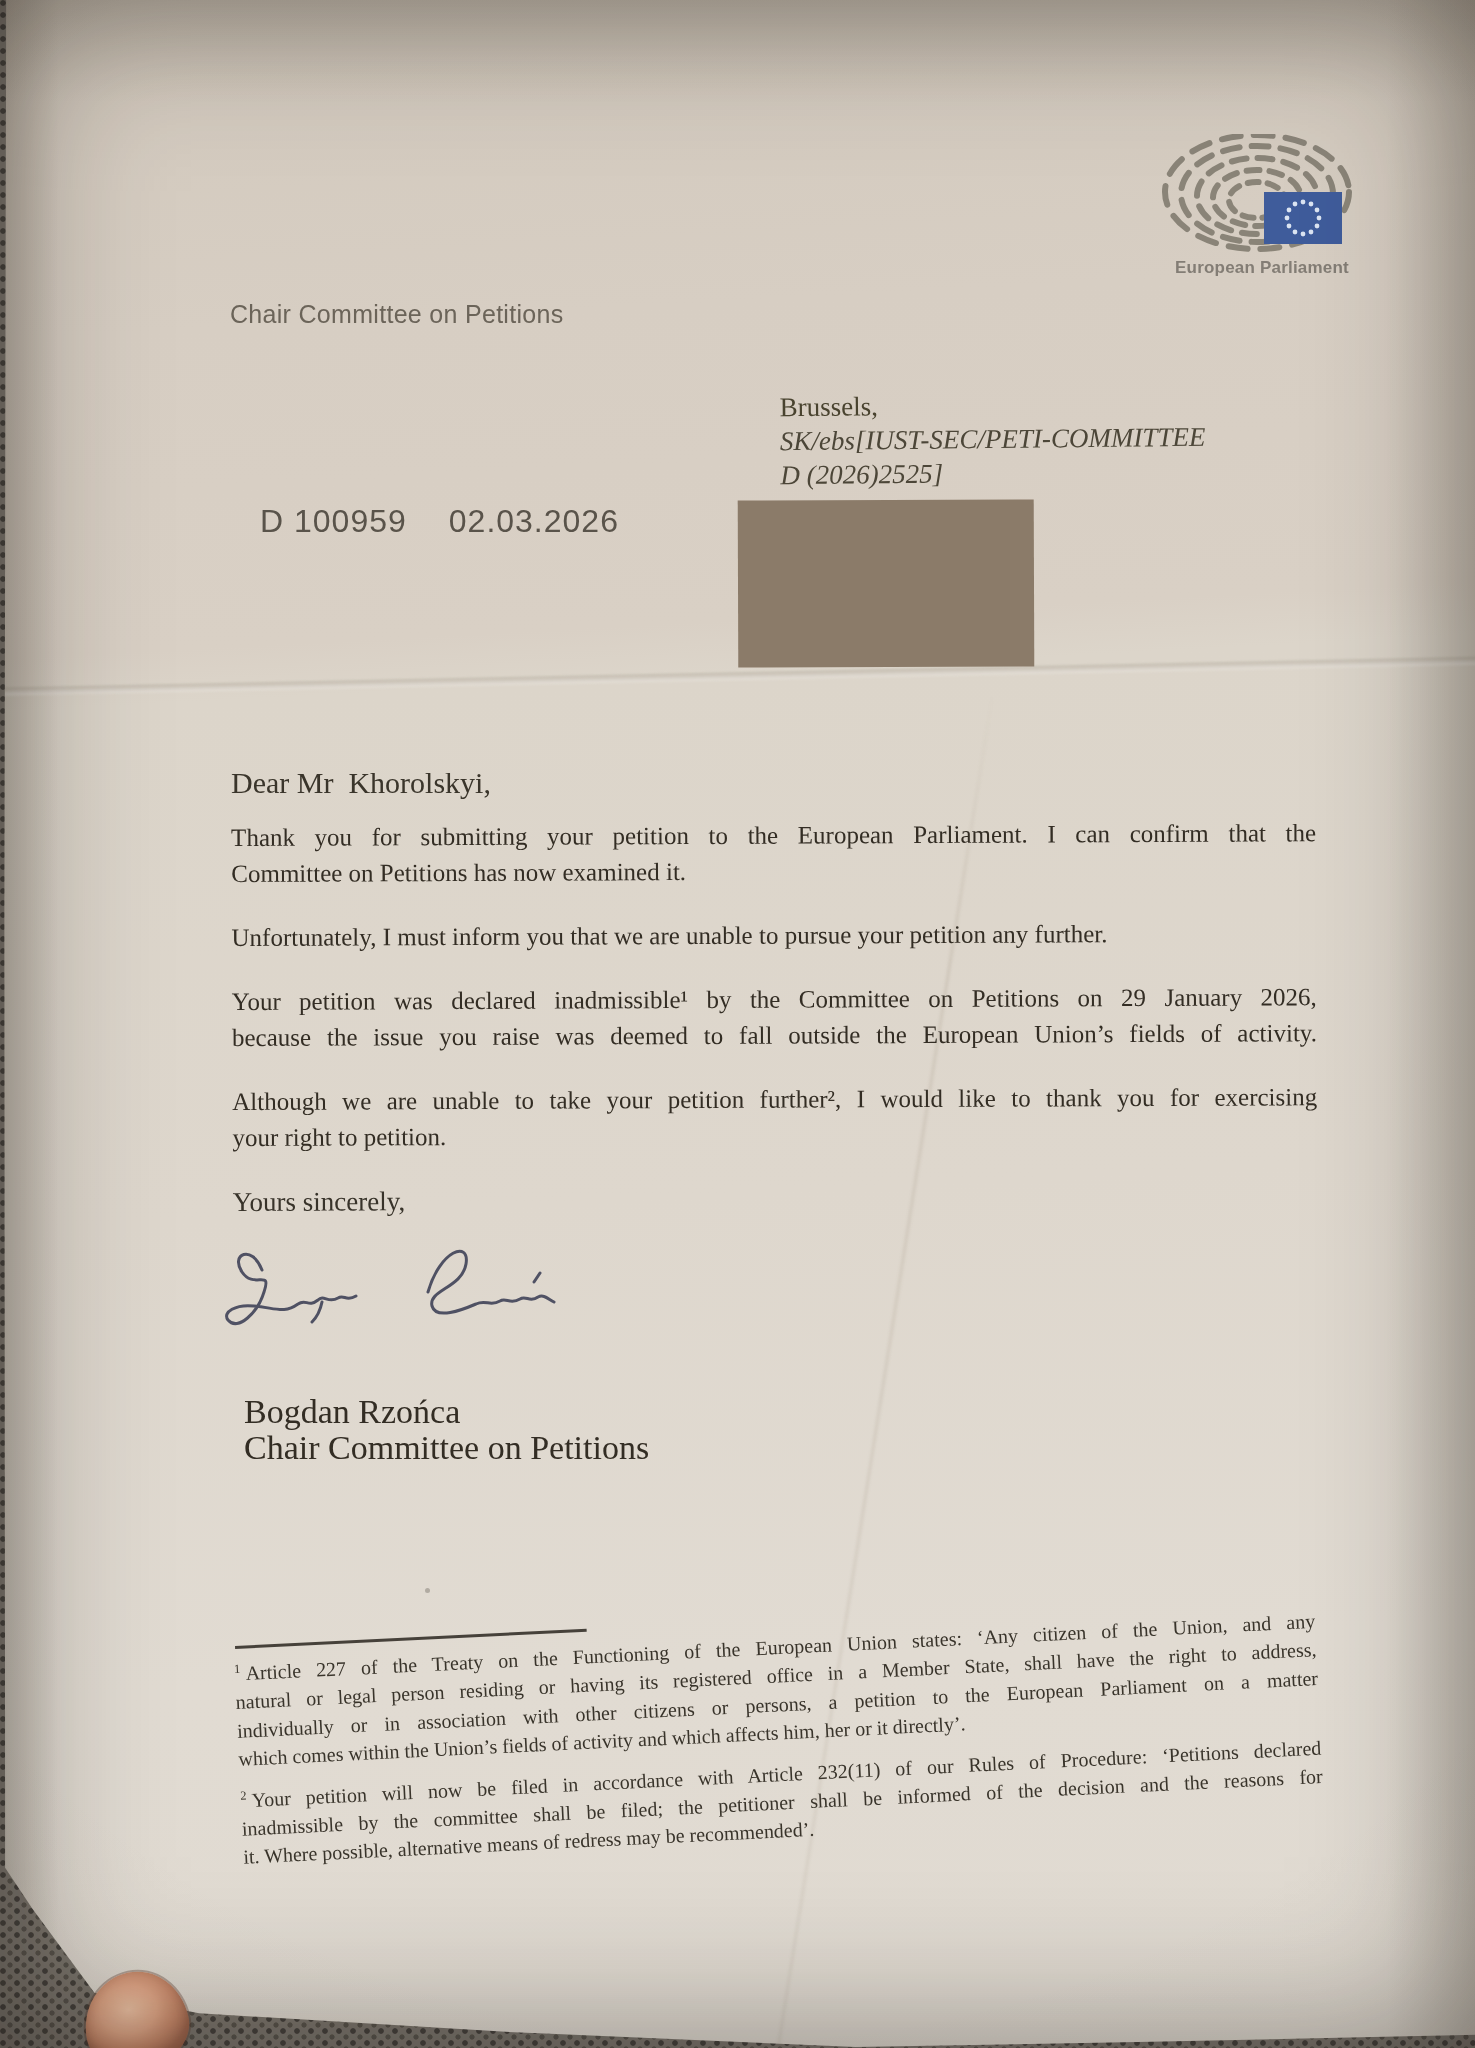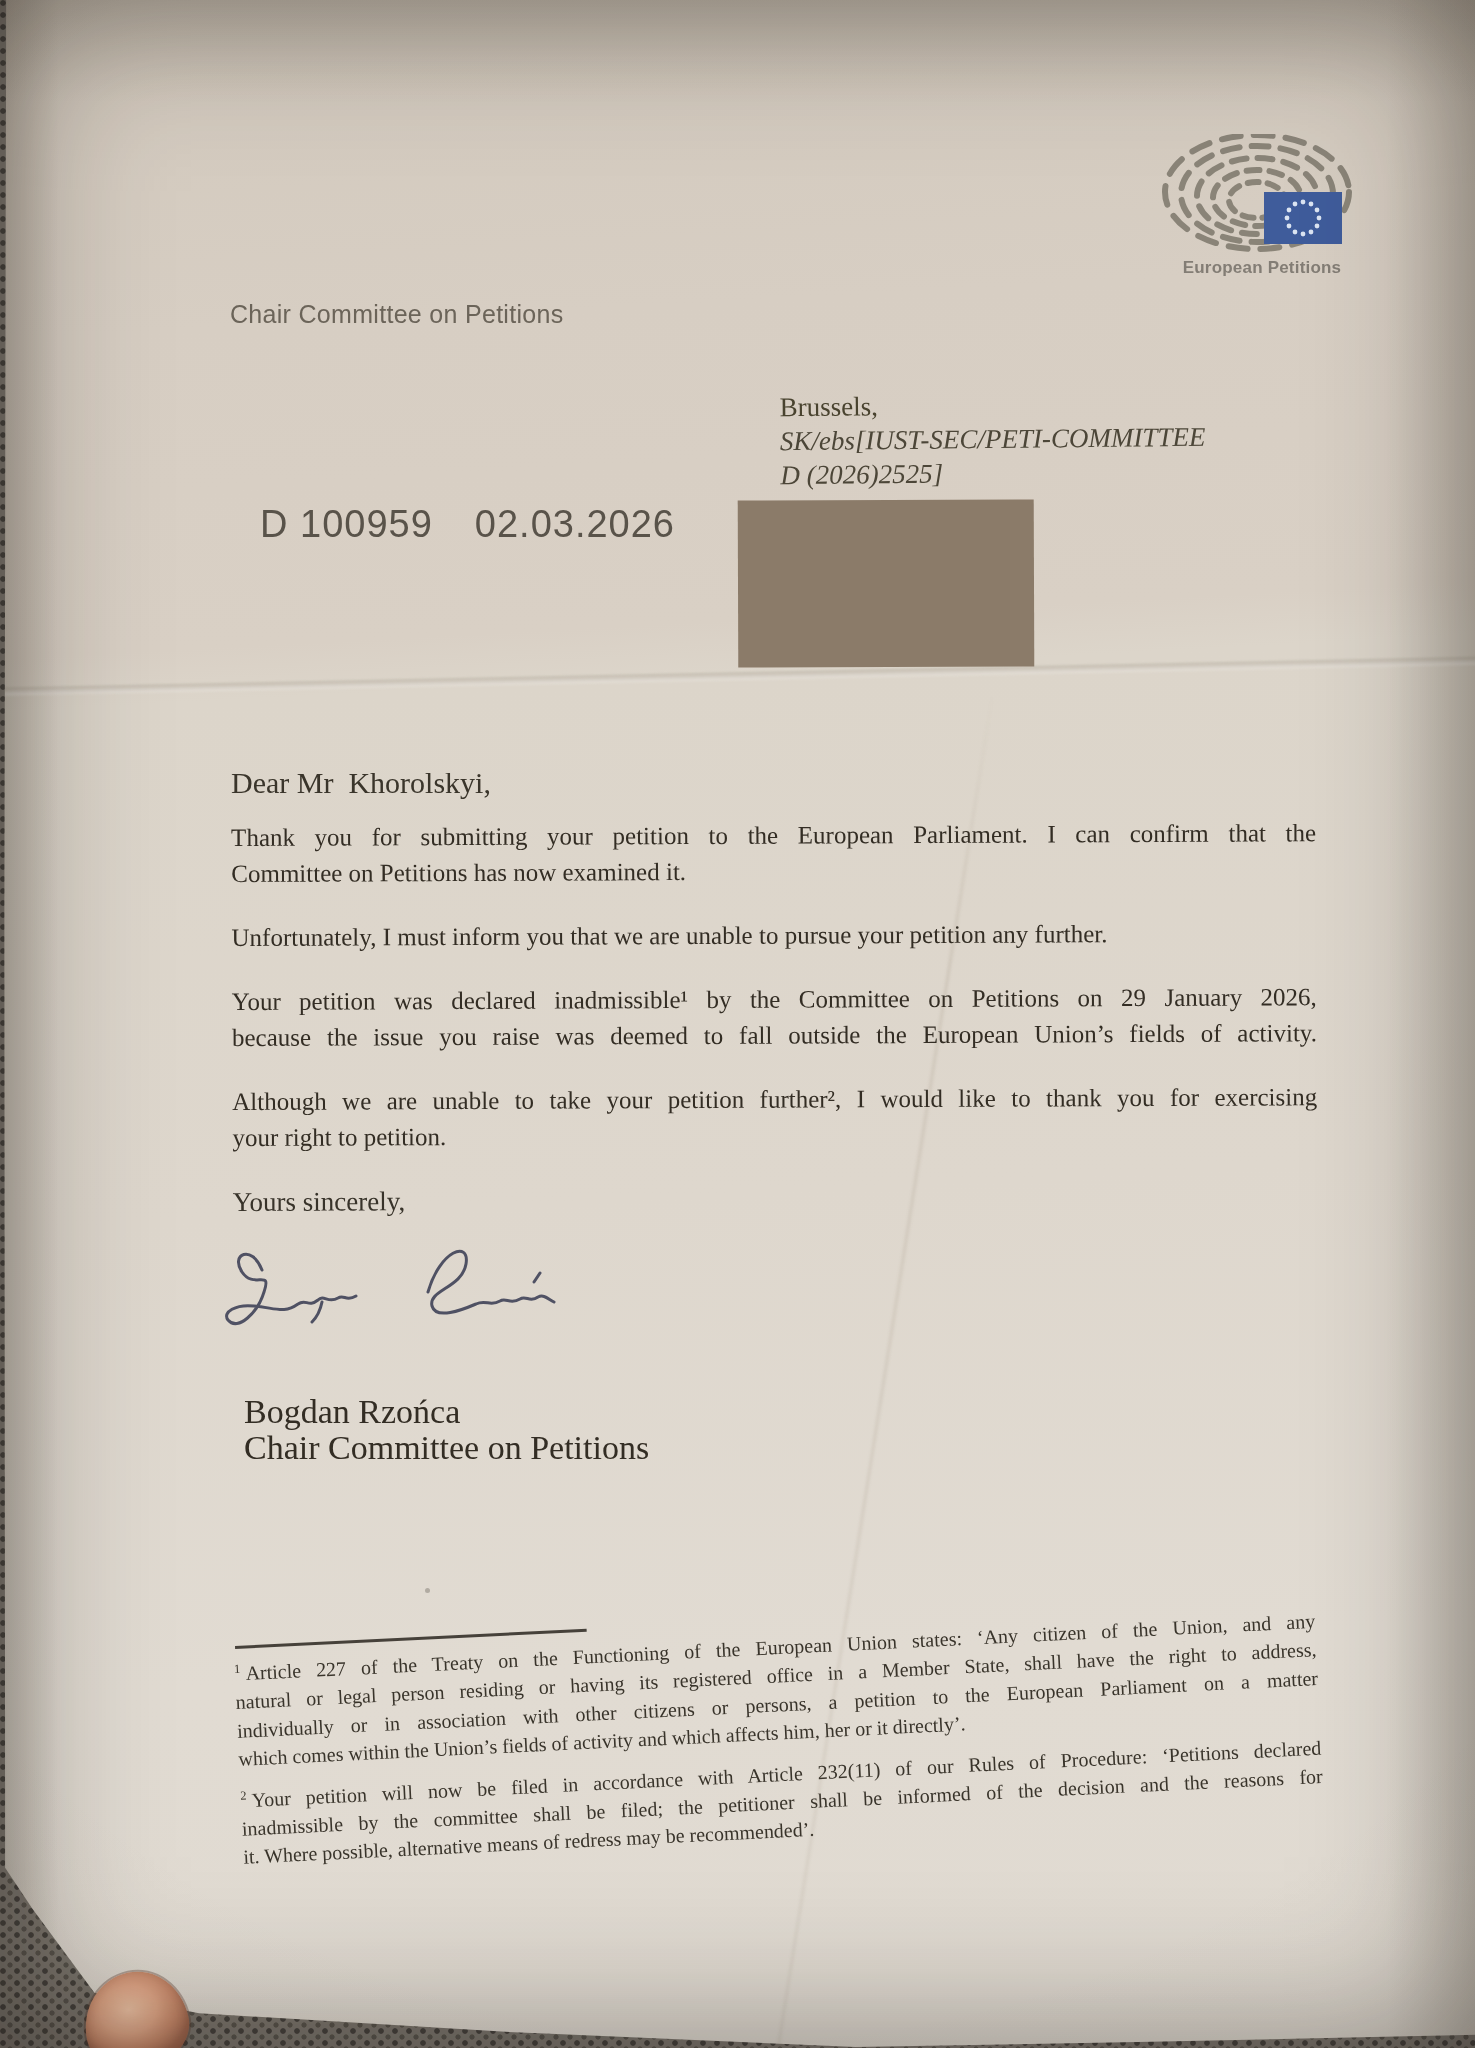--- a/index.html
+++ b/index.html
@@ -66,21 +66,21 @@
   }
   .ref-block{
     position:absolute;left:780px;top:388px;
     font-size:27px;line-height:34px;color:#49432f;
     transform:rotate(-0.6deg);
   }
   .ref-block .it{font-style:italic;color:#4c4638;}
   .doc-line{
     position:absolute;left:260px;top:503px;
     font-family:"Liberation Sans", sans-serif;
-    font-size:38px;color:#59534a;letter-spacing:1px;
+    font-size:32px;color:#59534a;letter-spacing:1px;
   }
   .doc-line .gap{display:inline-block;width:42px;}
   .redacted{
     position:absolute;left:738px;top:500px;width:296px;height:167px;
     background:#8b7b69;transform:rotate(-0.2deg);
   }
   
   .subject-row{
     position:absolute;left:231px;top:696px;
     font-size:27px;font-weight:bold;color:#2f2a21;
@@ -152,21 +152,21 @@
           <circle cx="165" cy="92" r="2.4"></circle>
             <circle cx="159" cy="98" r="2.4"></circle>
           <circle cx="151" cy="100" r="2.4"></circle>
             <circle cx="143" cy="98" r="2.4"></circle>
           <circle cx="137" cy="92" r="2.4"></circle>
             <circle cx="135" cy="84" r="2.4"></circle>
           <circle cx="137" cy="76" r="2.4"></circle>
             <circle cx="143" cy="70" r="2.4"></circle>
         </g>
       </svg>
-      <div class="logo-caption">European Petitions</div>
+      <div class="logo-caption">European Parliament</div>
     </div>
 
     <div class="sender">Chair Committee on Petitions</div>
 
     <div class="ref-block">
       <div>Brussels,</div>
       <div class="it">SK/ebs[IUST-SEC/PETI-COMMITTEE</div>
       <div class="it">D (2026)2525]</div>
     </div>
 

